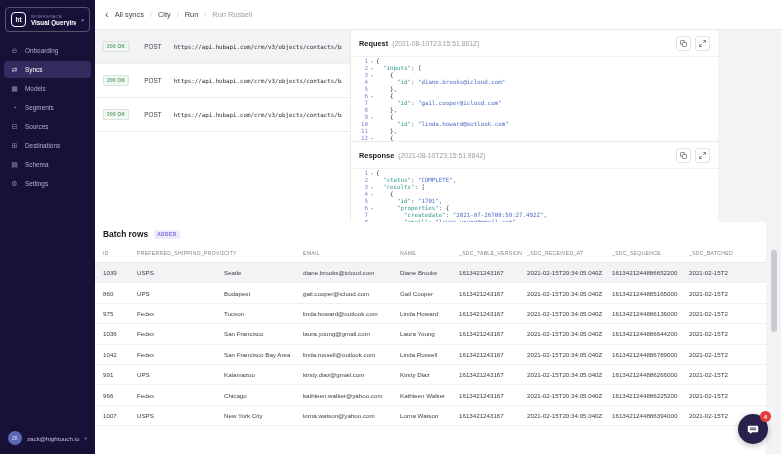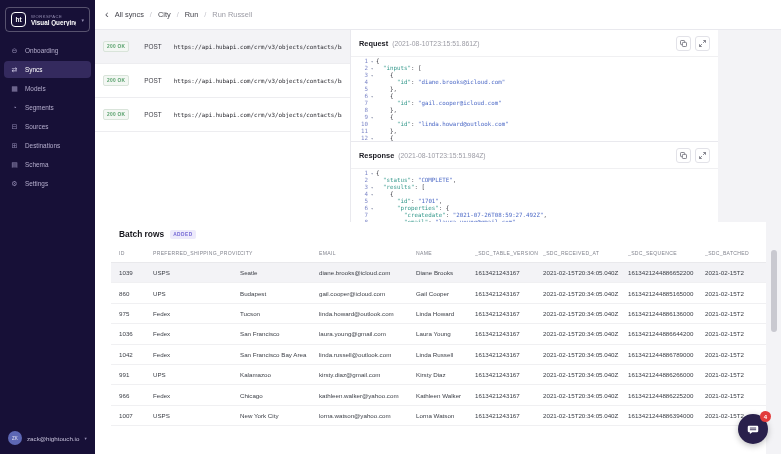--- a/index.html
+++ b/index.html
@@ -70,21 +70,21 @@
   .code-res { height:76px; }
   .resp-section { border-top:1px solid #e9e9ee; }
   .cl { display:flex; }
   .ln { width:17px; flex-shrink:0; text-align:right; color:#7d87c8; }
   .fold { width:8px; flex-shrink:0; text-align:center; font-size:4.5px; color:#9aa0b6; line-height:7px; }
   .code { white-space:pre; color:#3a3a42; }
   .code .k { color:#35998c; }
   .code .s { color:#4c69c6; }
 
   
-  .batch { position:absolute; left:0; top:222px; width:671px; bottom:0; background:#fff;padding-left:16px; }
+  .batch { position:absolute; left:0; top:222px; width:671px; bottom:0; background:#fff; }
   .batch-head { display:flex; align-items:center; gap:6px; padding:7px 8px 5px 8px; }
   .batch-title { font-size:8.4px; font-weight:bold; color:#17171d; }
   .added-badge { font-size:4.8px; font-weight:bold; letter-spacing:.5px; color:#7468d4;
                  background:#edeafb; border-radius:2px; padding:2px 3px; }
   .grid { display:grid; grid-template-columns:34px 87px 79px 97px 59px 68px 85px 77px 1fr;
           padding-left:8px; align-items:center; }
   .thead { height:19px; border-bottom:1px solid #e9e9ec; }
   .th { font-size:5.1px; color:#83858f; letter-spacing:.3px; white-space:nowrap; overflow:hidden; padding-right:5px; }
   .tr { height:20.4px; border-bottom:1px solid #f0f0f2; cursor:default; }
   .tbody .tr:first-child { background:#f3f3f6; }

